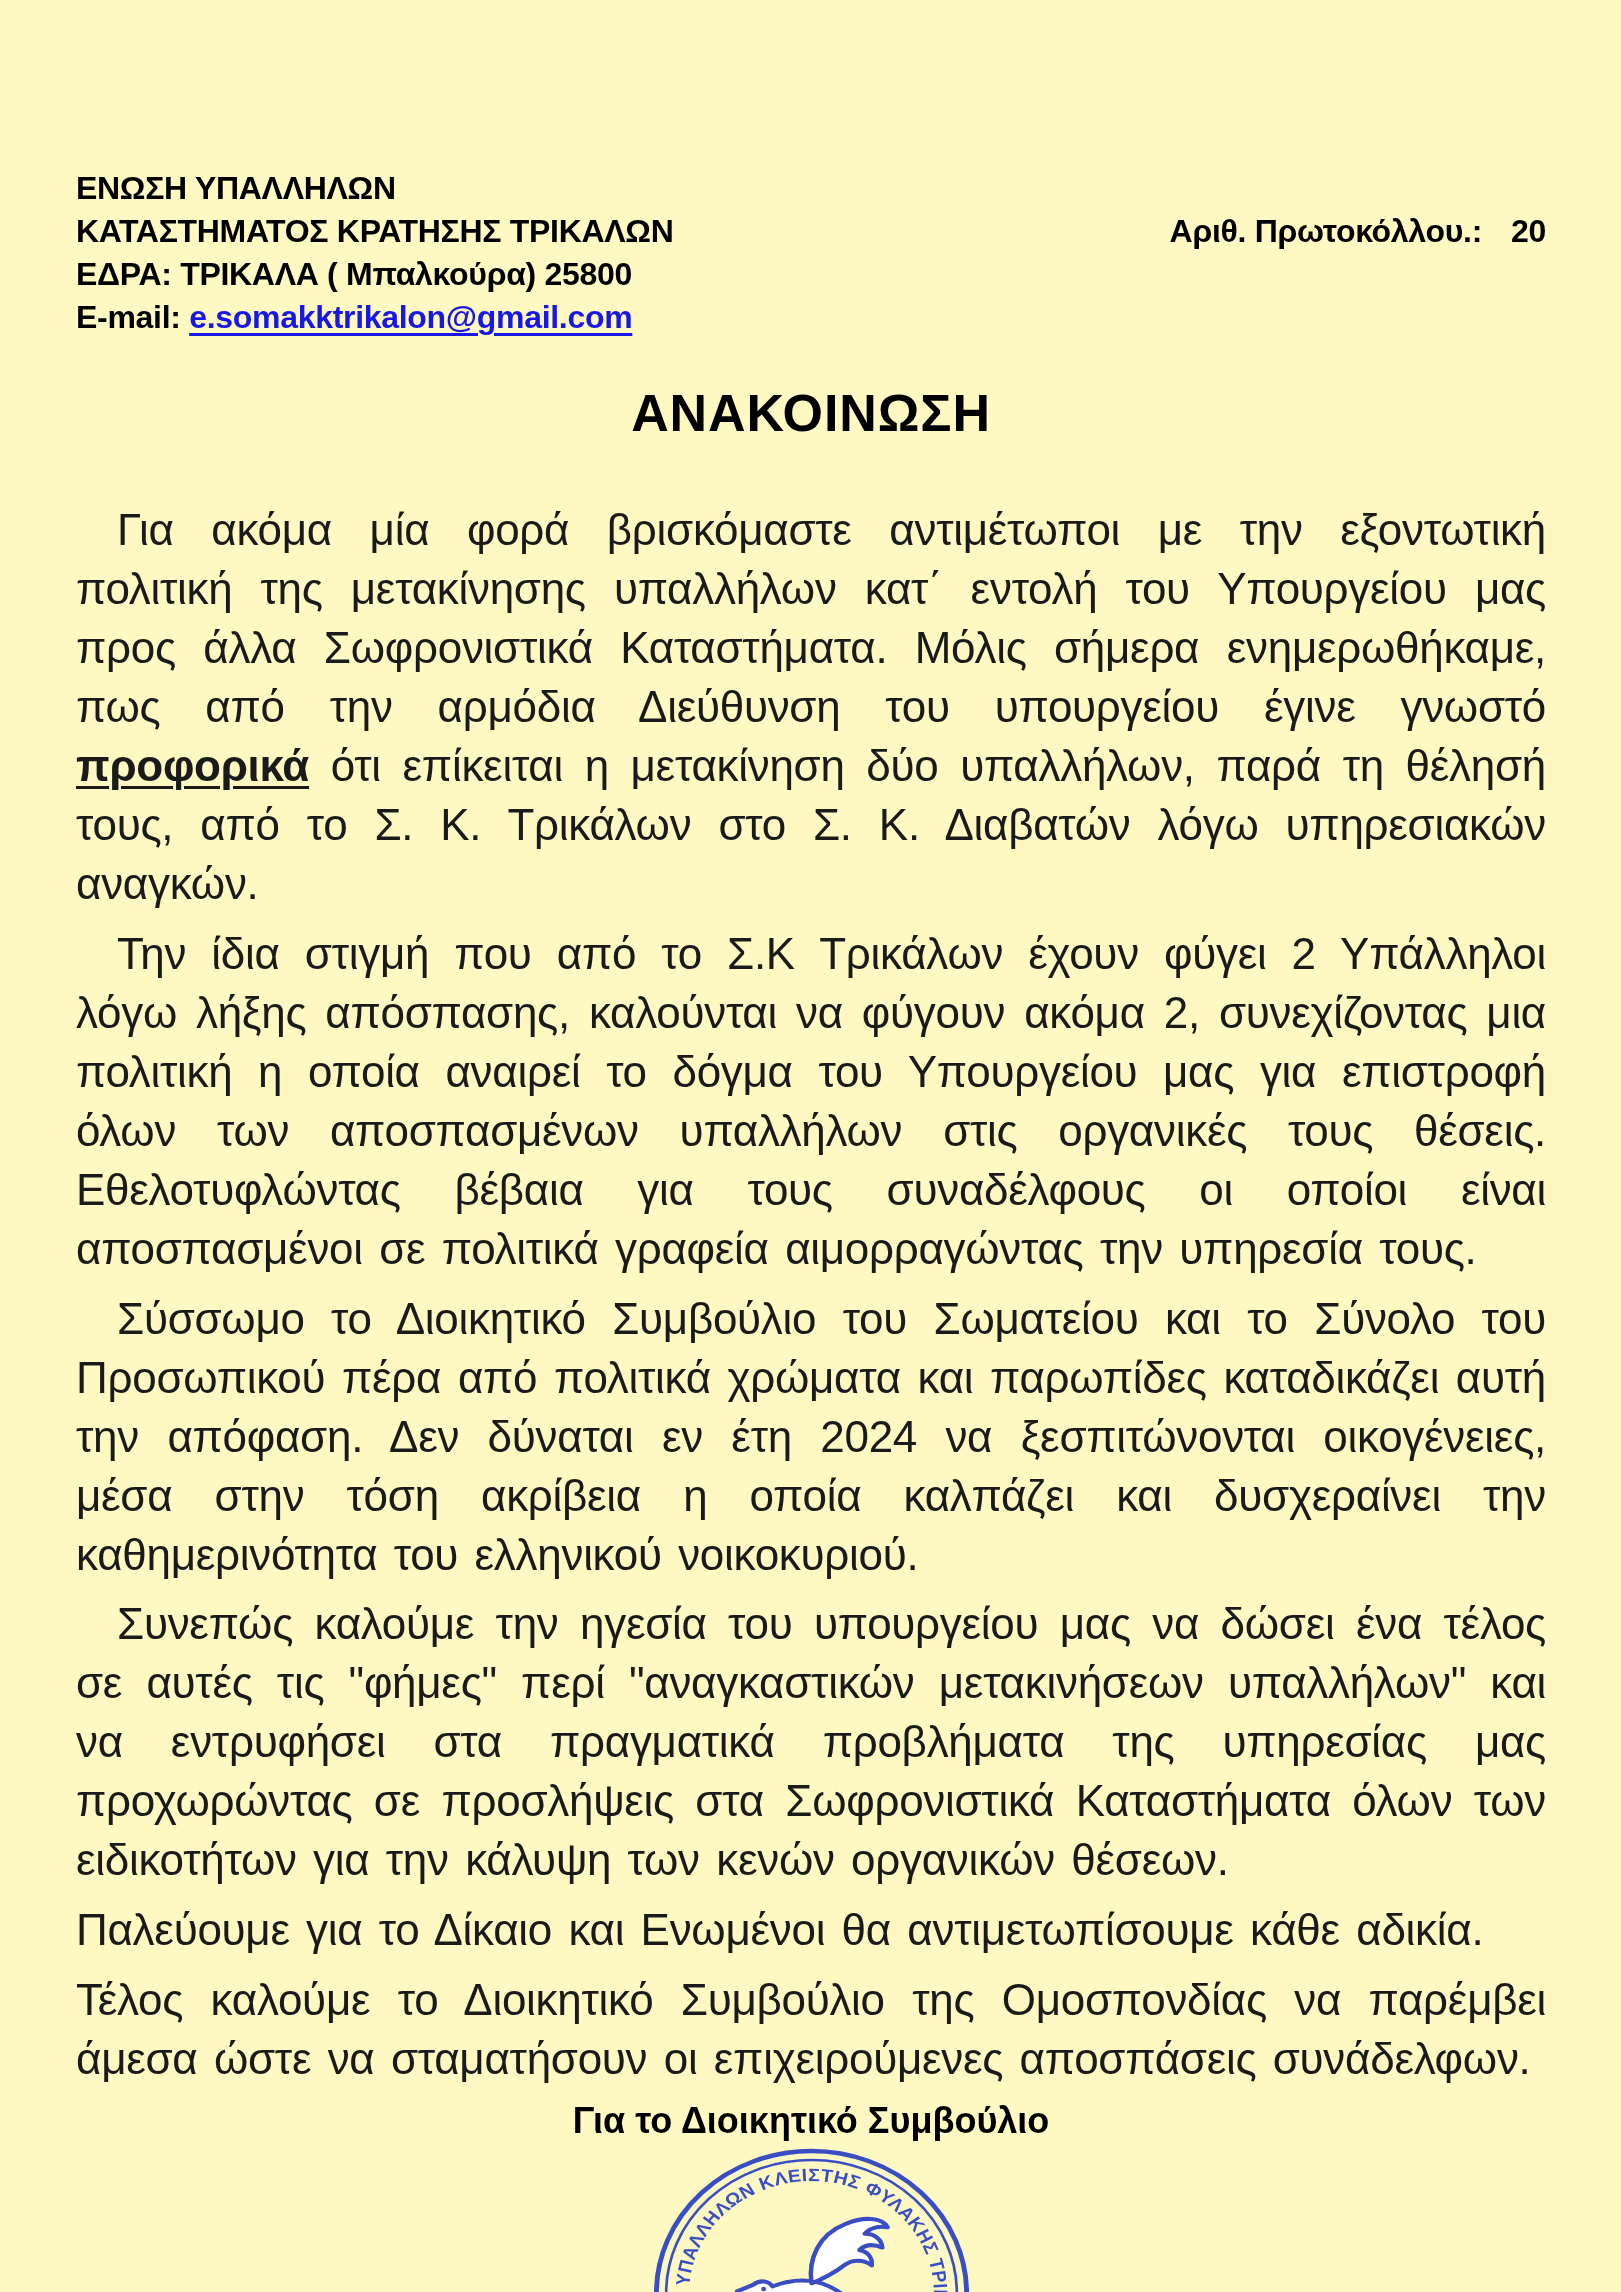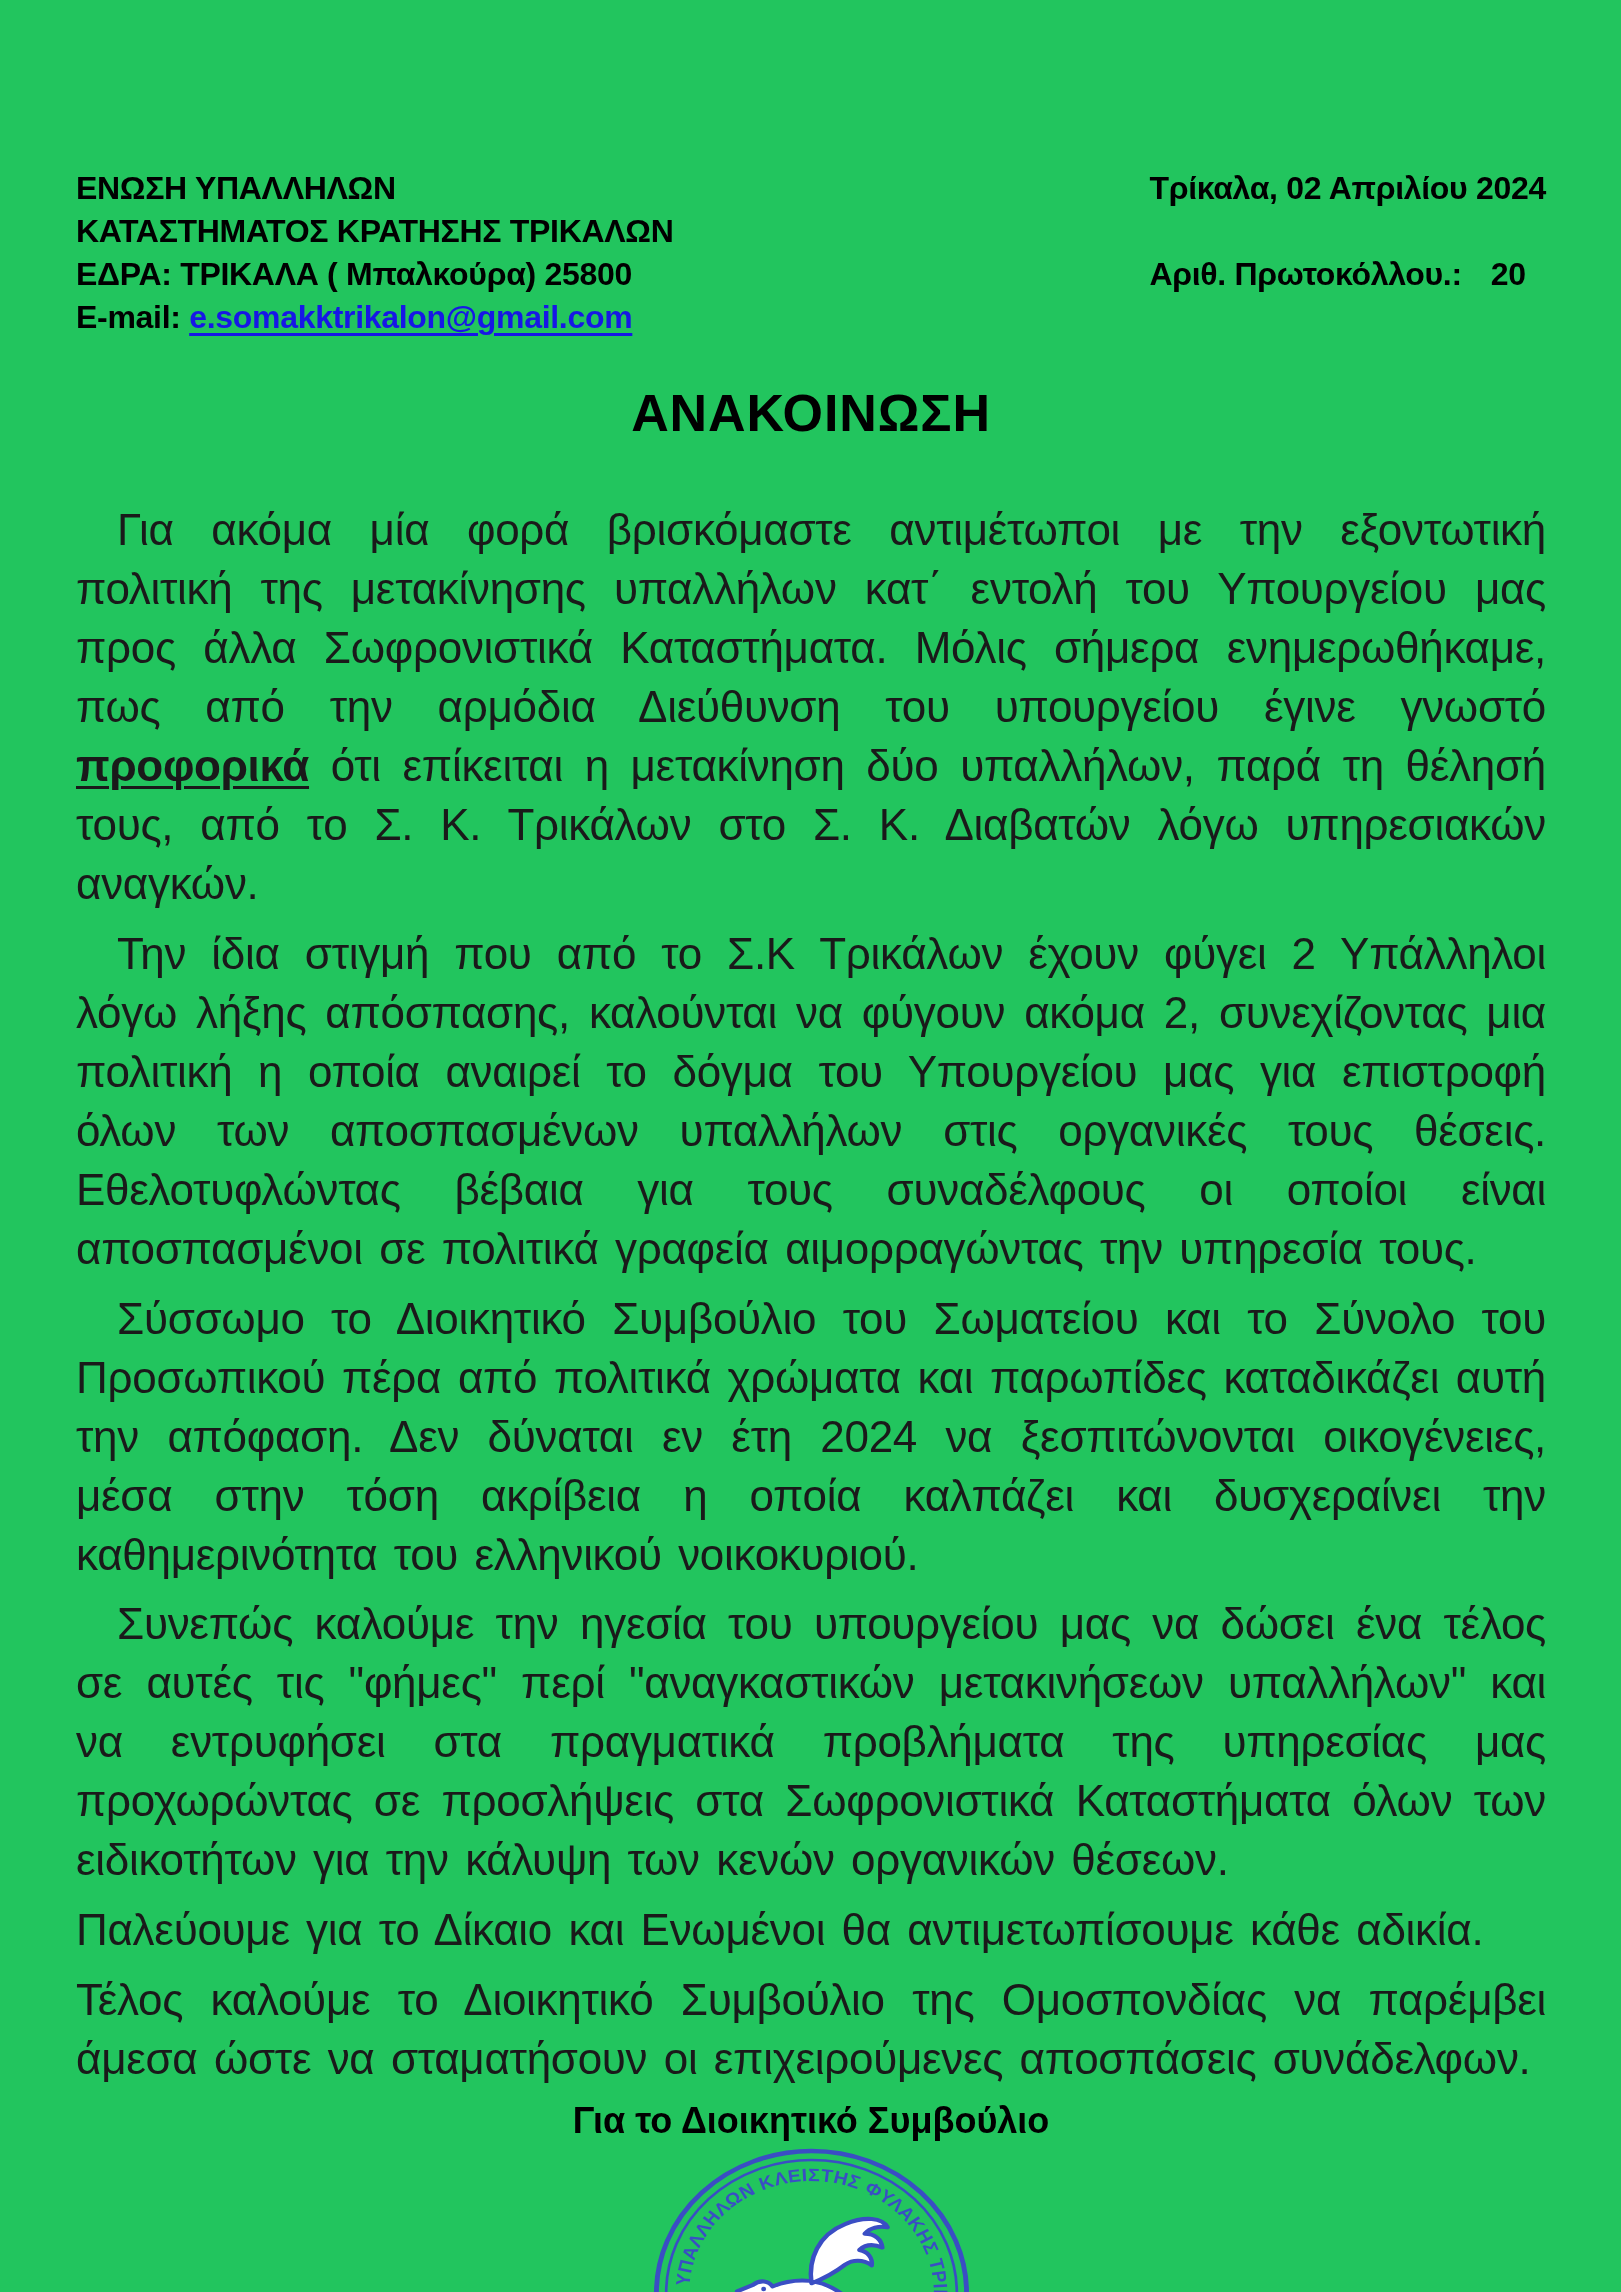--- a/index.html
+++ b/index.html
@@ -1,20 +1,20 @@
 <!DOCTYPE html>
 <html lang="el" style="--stamp-color: #3a4ec4; --email-color: #1717e6; --text-color: #1a1a1a;font-size:14.3px"><head>
 <meta charset="utf-8">
 <style>
   html, body { margin: 0; padding: 0; background: #ffffff; }
   .page {
     position: relative;
     width: 1622px;
     height: 2293px;
-    background: #22c55e;
+    background: #fef9c3;
     box-sizing: border-box;
     padding: 167px 76px 0 76px;
     overflow: hidden;
     font-family: "Liberation Sans", "DejaVu Sans", sans-serif;
     color: var(--text-color, #1a1a1a);
   }
   
   .letterhead {
     display: flex;
     justify-content: space-between;
@@ -92,21 +92,20 @@
     <div class="header-left">
       <div>ΕΝΩΣΗ ΥΠΑΛΛΗΛΩΝ</div>
       <div>ΚΑΤΑΣΤΗΜΑΤΟΣ ΚΡΑΤΗΣΗΣ ΤΡΙΚΑΛΩΝ</div>
       <div>ΕΔΡΑ: ΤΡΙΚΑΛΑ ( Μπαλκούρα) 25800</div>
       <div>
         <span>E-mail:</span>
         <a class="email-link">e.somakktrikalon@gmail.com</a>
       </div>
     </div>
     <div class="header-right">
-      <div>Τρίκαλα, 02 Απριλίου 2024</div>
       <div class="spacer-line"></div>
       <div>
         <span>Αριθ. Πρωτοκόλλου.:</span><span class="proto-num">20</span>
       </div>
     </div>
   </div>
 
   <h1 class="doc-title">ΑΝΑΚΟΙΝΩΣΗ</h1>
 
   <div class="doc-body">

